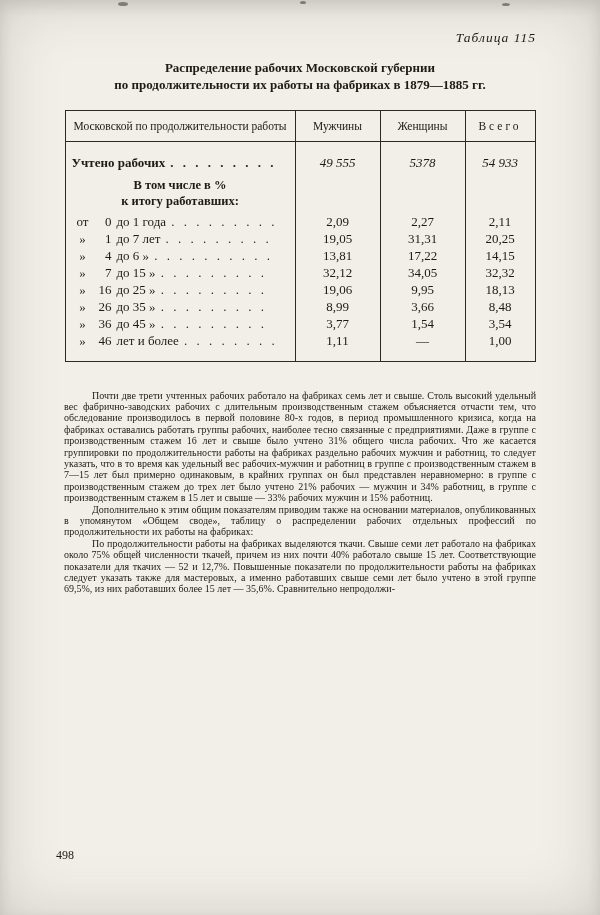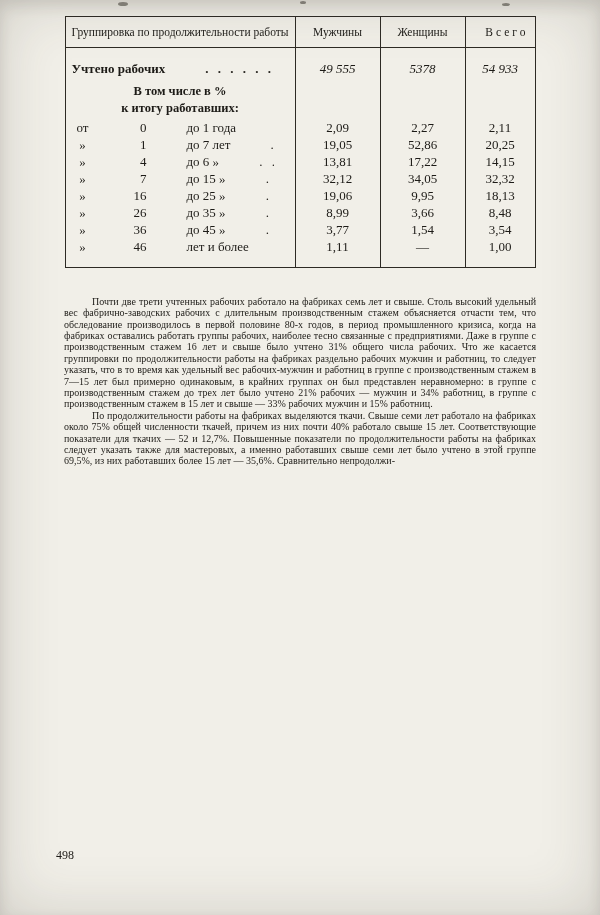--- a/index.html
+++ b/index.html
@@ -55,30 +55,30 @@
     font-weight:normal;
     font-size:11.5px;
     line-height:1.25;
     padding:8px 6px;
     vertical-align:middle;
   }
   col.c-group{width:230px;}
   col.c-men{width:85px;}
   col.c-women{width:85px;}
   col.c-total{width:70px;}
-  .th-total{letter-spacing:3px;text-align:right;}
+  .th-total{letter-spacing:3px;}
 
   .row-total td{padding-top:12px;padding-bottom:4px;}
   .row-total .lab{font-weight:bold;}
   .row-total .cnum{font-weight:normal;font-style:italic;}
 
   .lab{
     display:flex;align-items:baseline;
     padding-left:6px;padding-right:21px;
-    line-height:17px;white-space:nowrap;gap:35px;
+    line-height:17px;white-space:nowrap;
   }
   .pre{flex:0 0 22px;text-align:center;}
   .n{flex:0 0 18px;text-align:right;}
   .rest{padding-left:5px;}
   .dots{
     flex:1 1 auto;overflow:hidden;white-space:nowrap;
     letter-spacing:3px;padding-left:5px;color:#2a2722;
   }
   .num{text-align:center;padding-right:18px;line-height:17px;}
   .cnum{text-align:center;line-height:17px;}
@@ -103,34 +103,37 @@
   }
 </style>
 </head>
 <body>
 
 <div class="page">
   <div class="smudge s1"></div>
   <div class="smudge s2"></div>
   <div class="smudge s3"></div>
 
+  <div class="caption">Таблица 115</div>
 
   <div class="title">
+    <div>Распределение рабочих Московской губернии</div>
+    <div>по продолжительности их работы на фабриках в 1879—1885 гг.</div>
   </div>
 
   <table class="doc-table">
     <colgroup>
       <col class="c-group">
         <col class="c-men">
         <col class="c-women">
         <col class="c-total">
     </colgroup>
     <thead>
       <tr>
-        <th>Группировка по продолжительности работы</th>
+        <th>Московской по продолжительности работы</th>
         <th>Мужчины</th>
         <th>Женщины</th>
         <th class="th-total">Всего</th>
       </tr>
     </thead>
     <tbody>
       <tr class="row-total">
         <td>
           <div class="lab">
             <span class="rest" style="padding-left:0">Учтено рабочих</span>
@@ -167,21 +170,21 @@
       <tr>
         <td>
             <div class="lab">
           <span class="pre">»</span>
           <span class="n">1</span>
           <span class="rest">до 7 лет</span>
           <span class="dots">. . . . . . . . . . . . . . . . . . . . .</span>
         </div>
           </td>
         <td class="num">19,05</td>
-        <td class="num">52,86</td>
+        <td class="num">31,31</td>
         <td class="num">20,25</td>
       </tr>
       <tr>
         <td>
             <div class="lab">
           <span class="pre">»</span>
           <span class="n">4</span>
           <span class="rest">до 6 »</span>
           <span class="dots">. . . . . . . . . . . . . . . . . . . . .</span>
         </div>
@@ -259,17 +262,18 @@
         <td></td>
           <td></td>
           <td></td>
           <td></td>
       </tr>
     </tbody>
   </table>
 
   <div class="bodytext">
     <p>Почти две трети учтенных рабочих работало на фабриках семь лет и свыше. Столь высокий удельный вес фабрично-заводских рабочих с длительным производственным стажем объясняется отчасти тем, что обследование производилось в первой половине 80-х годов, в период промышленного кризиса, когда на фабриках оставались работать группы рабочих, наиболее тесно связанные с предприятиями. Даже в группе с производственным стажем 16 лет и свыше было учтено 31% общего числа рабочих. Что же касается группировки по продолжительности работы на фабриках раздельно рабочих мужчин и работниц, то следует указать, что в то время как удельный вес рабочих-мужчин и работниц в группе с производственным стажем в 7—15 лет был примерно одинаковым, в крайних группах он был представлен неравномерно: в группе с производственным стажем до трех лет было учтено 21% рабочих — мужчин и 34% работниц, в группе с производственным стажем в 15 лет и свыше — 33% рабочих мужчин и 15% работниц.</p>
+    <p>Дополнительно к этим общим показателям приводим также на основании материалов, опубликованных в упомянутом «Общем своде», таблицу о распределении рабочих отдельных профессий по продолжительности их работы на фабриках:</p>
     <p>По продолжительности работы на фабриках выделяются ткачи. Свыше семи лет работало на фабриках около 75% общей численности ткачей, причем из них почти 40% работало свыше 15 лет. Соответствующие показатели для ткачих — 52 и 12,7%. Повышенные показатели по продолжительности работы на фабриках следует указать также для мастеровых, а именно работавших свыше семи лет было учтено в этой группе 69,5%, из них работавших более 15 лет — 35,6%. Сравнительно непродолжи-</p>
   </div>
 
   <div class="pagenum">498</div>
 </div>
 
 </body></html>

